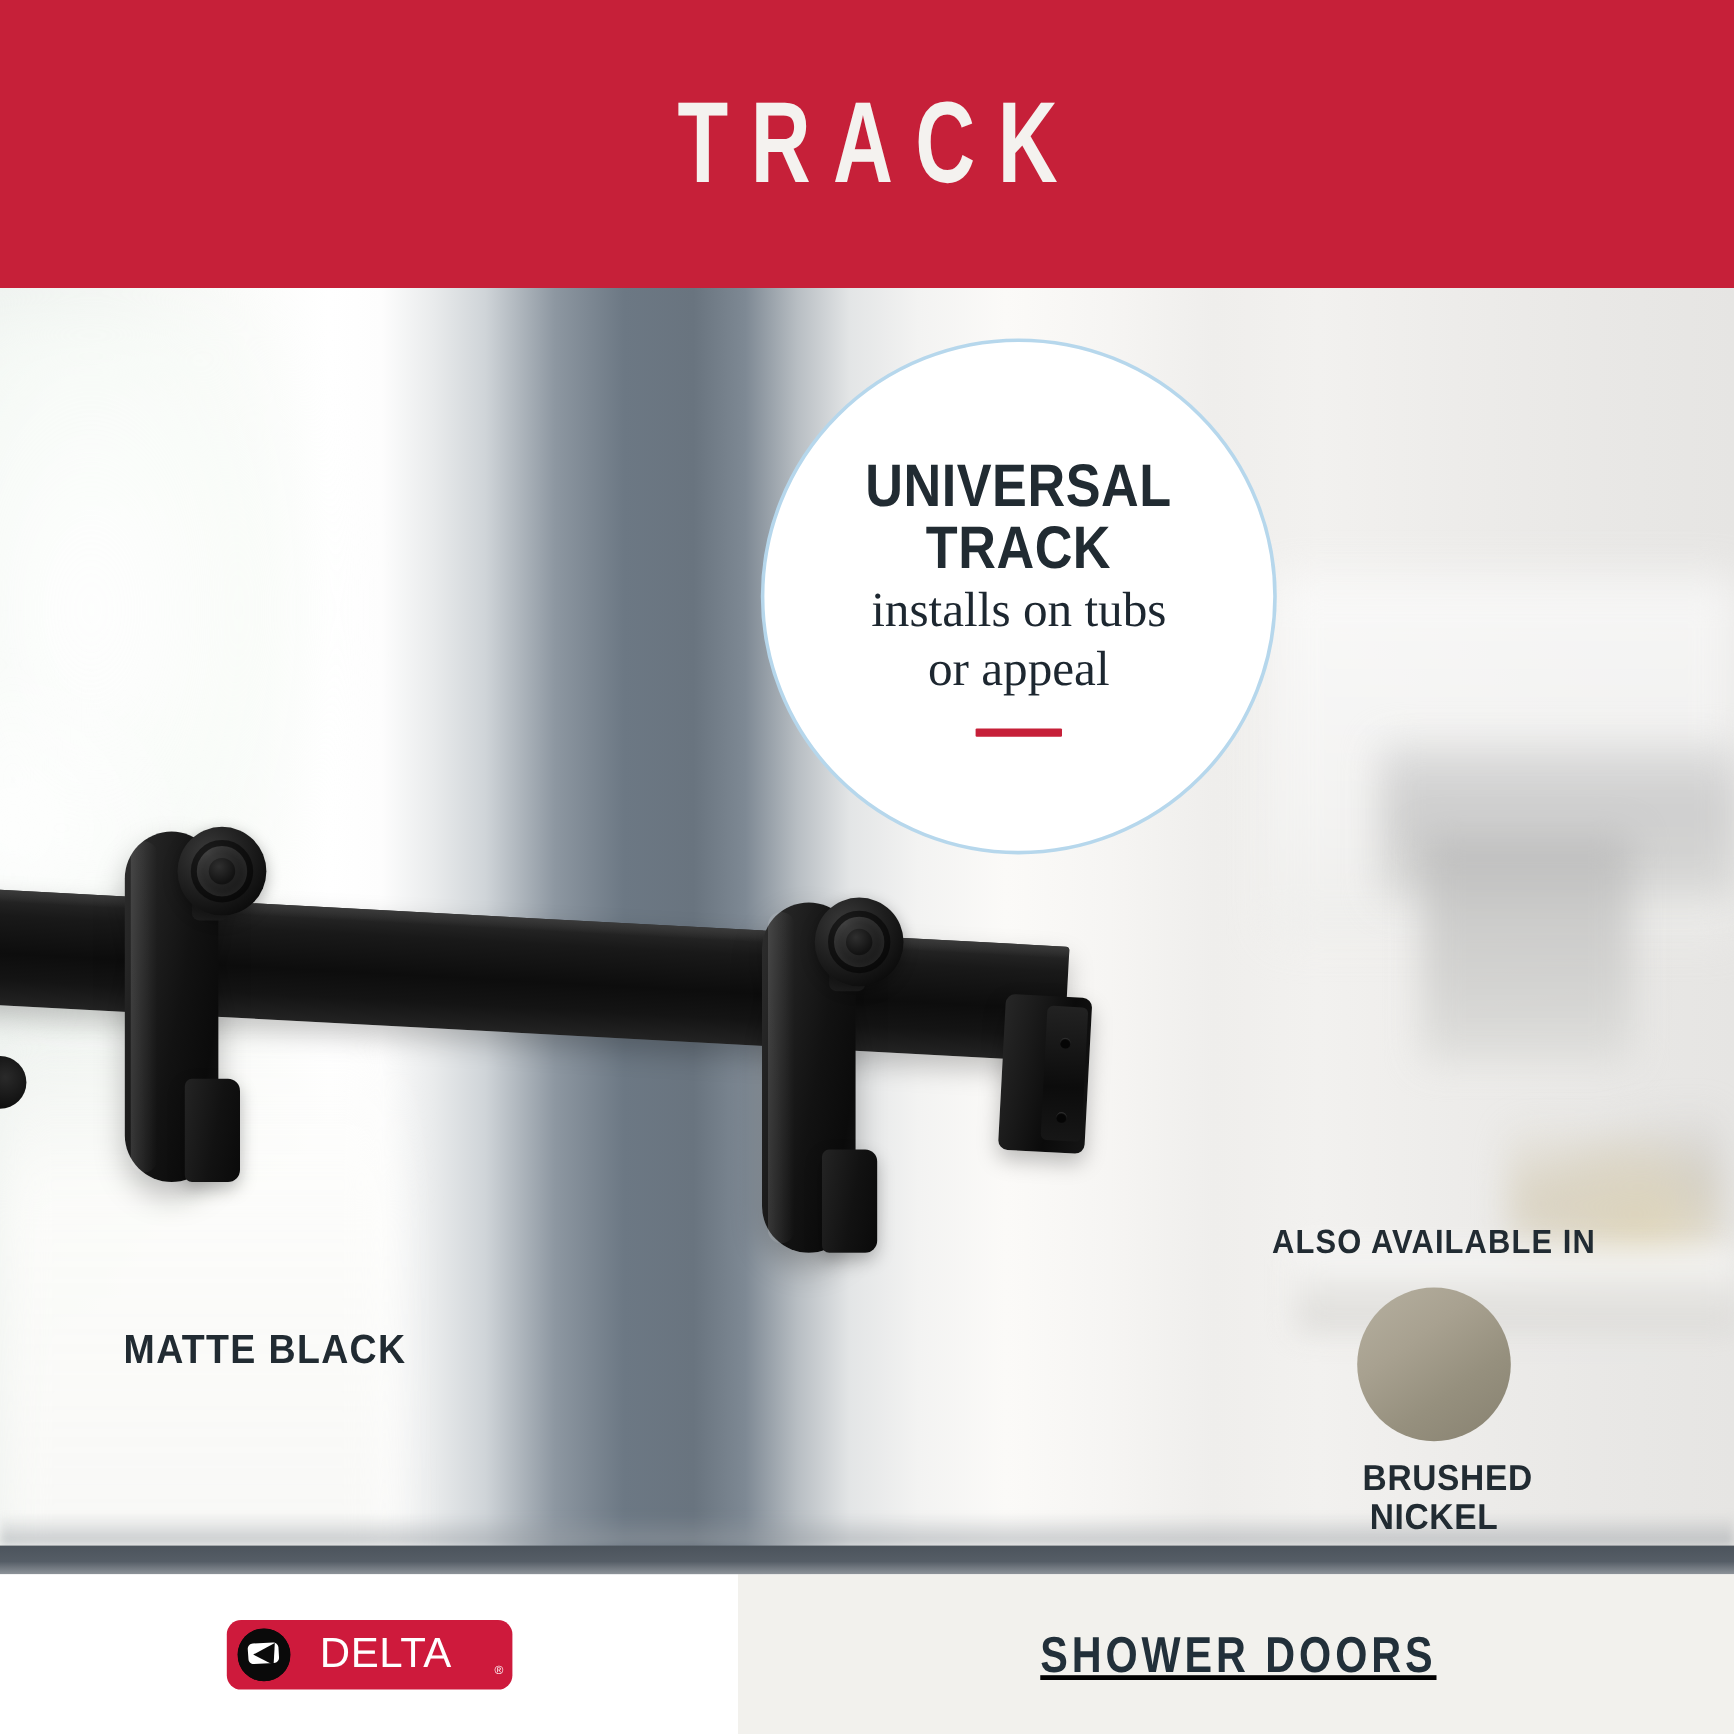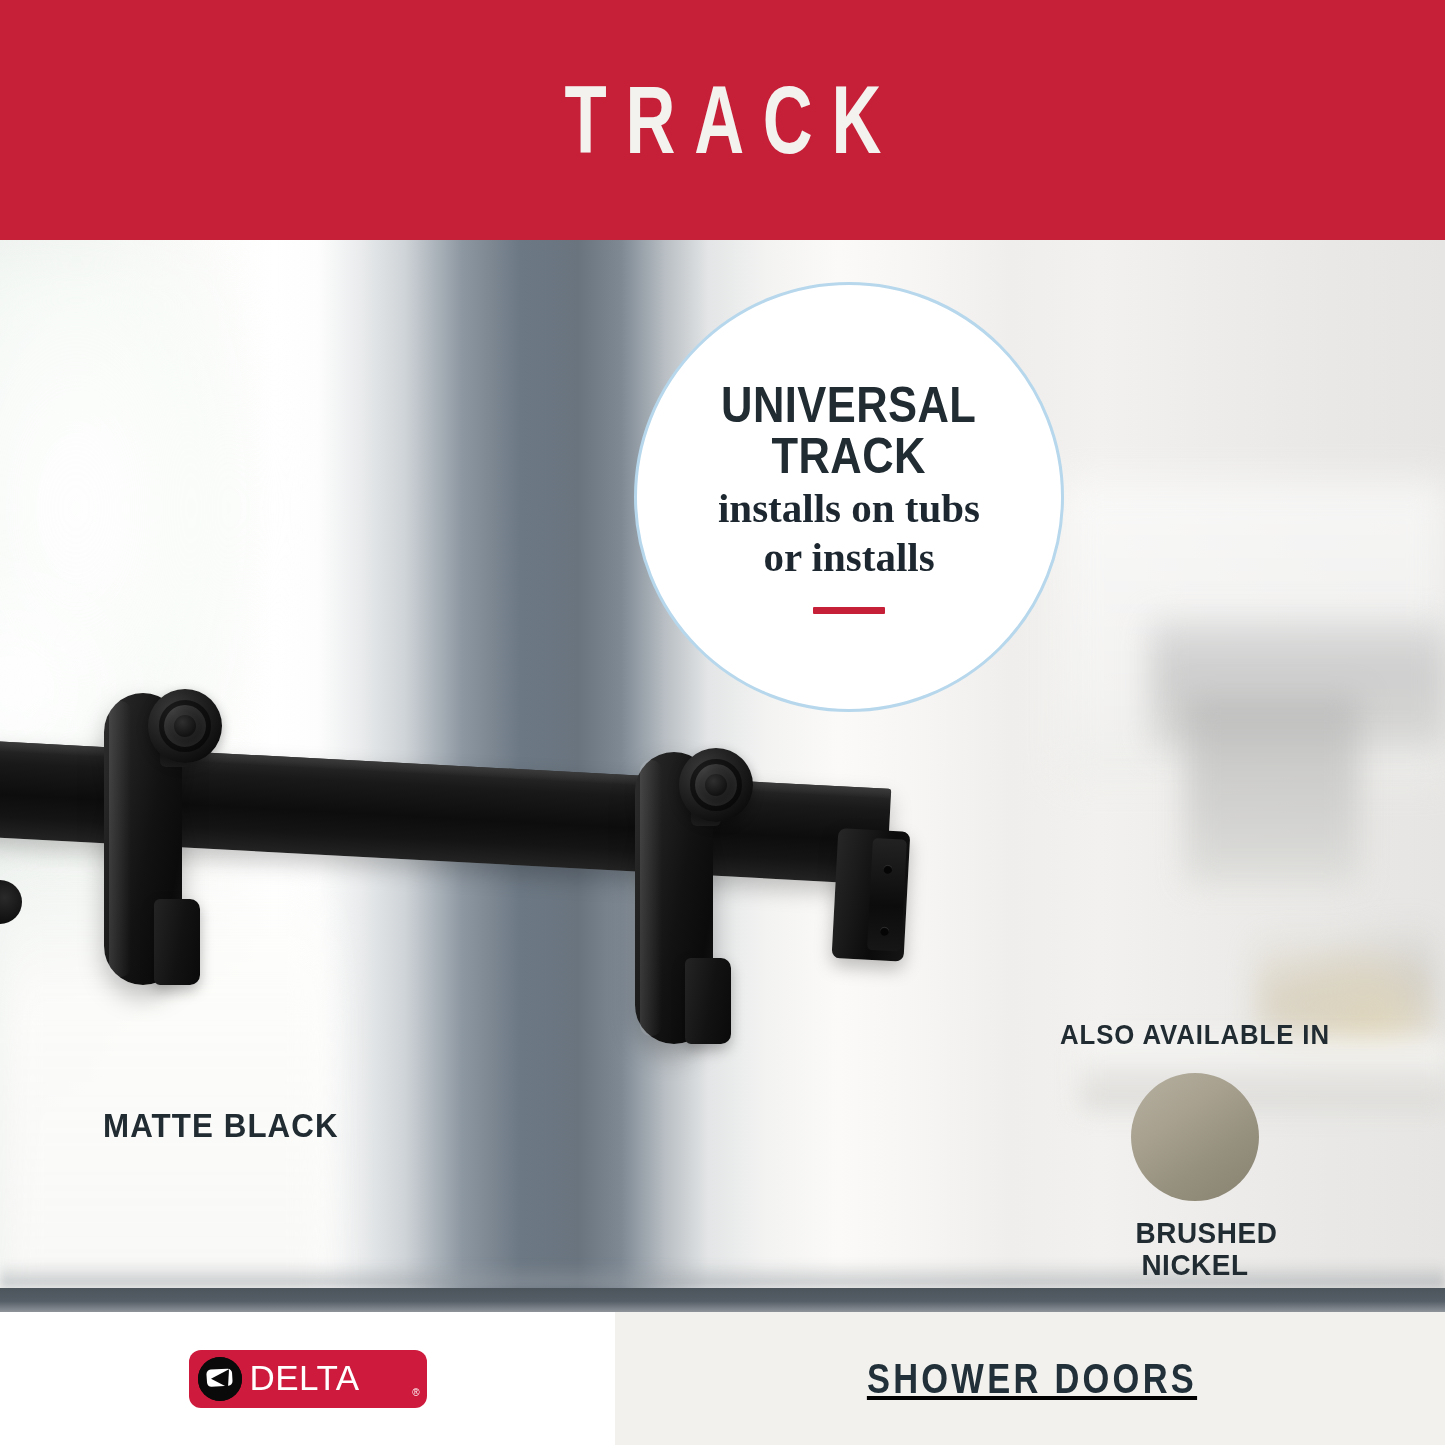--- a/index.html
+++ b/index.html
@@ -208,21 +208,21 @@
     color:#212B32; font-weight:700; line-height:1.02;
     transform:scaleX(0.87); transform-origin:center;
   }
   .callout.c1 .co-head { font-size:50px; letter-spacing:0.5px; }
   .callout.c2 .co-head { font-size:33px; letter-spacing:0.3px; }
 
   .co-sub {
     font-family:"Liberation Serif", serif;
     color:#1D2730; line-height:1.18;
   }
-  .callout.c1 .co-sub { font-size:41px; margin-top:2px;font-weight:bold; }
+  .callout.c1 .co-sub { font-size:41px; margin-top:2px; }
   .callout.c2 .co-sub { font-size:26px; margin-top:12px; }
 
   .co-dash { background:#C62039; border-radius:1px; }
   .callout.c1 .co-dash { width:72px; height:7px; margin-top:26px; }
   .callout.c2 .co-dash { width:54px; height:6px; margin-top:22px; }
 
   
   .matte-label {
     position:absolute; left:103px; top:1106px;
     font-family:"Liberation Sans Narrow","Liberation Sans", sans-serif;
@@ -273,21 +273,21 @@
     font-family:"Liberation Sans Narrow","Liberation Sans", sans-serif;
     font-size:42px; font-weight:700; color:#22303A;
     letter-spacing:4px; text-indent:4px;
     transform:scaleX(0.82);
   }
 
   
   .delta-logo {
     position:relative; width:238px; height:58px;
     background:#CE1A3C; border-radius:12px;
-    display:flex; align-items:center; padding-left:9px;
+    display:flex; align-items:center; padding-left:9px;gap:17px;
   }
   .delta-mark {
     width:44px; height:44px; border-radius:50%; background:#0A0A0A;
     position:relative; flex:0 0 auto;
   }
   .delta-wordmark {
     margin-left:8px; color:#FFFFFF;
     font-family:"Liberation Sans", sans-serif;
     font-size:35px; font-weight:400; letter-spacing:0.5px;
     position:relative; top:-1px;
@@ -359,21 +359,21 @@
     </div>
   </div>
 
   <div class="callout c1">
     <div class="co-head">
       <div>UNIVERSAL</div>
       <div>TRACK</div>
     </div>
     <div class="co-sub">
       <div>installs on tubs</div>
-      <div>or installs</div>
+      <div>or appeal</div>
     </div>
     <div class="co-dash"></div>
   </div>
 
 
   <div class="matte-label">MATTE BLACK</div>
 
   <div class="also-wrap">
     <div class="also-title">ALSO AVAILABLE IN</div>
     <div class="swatch-row">

